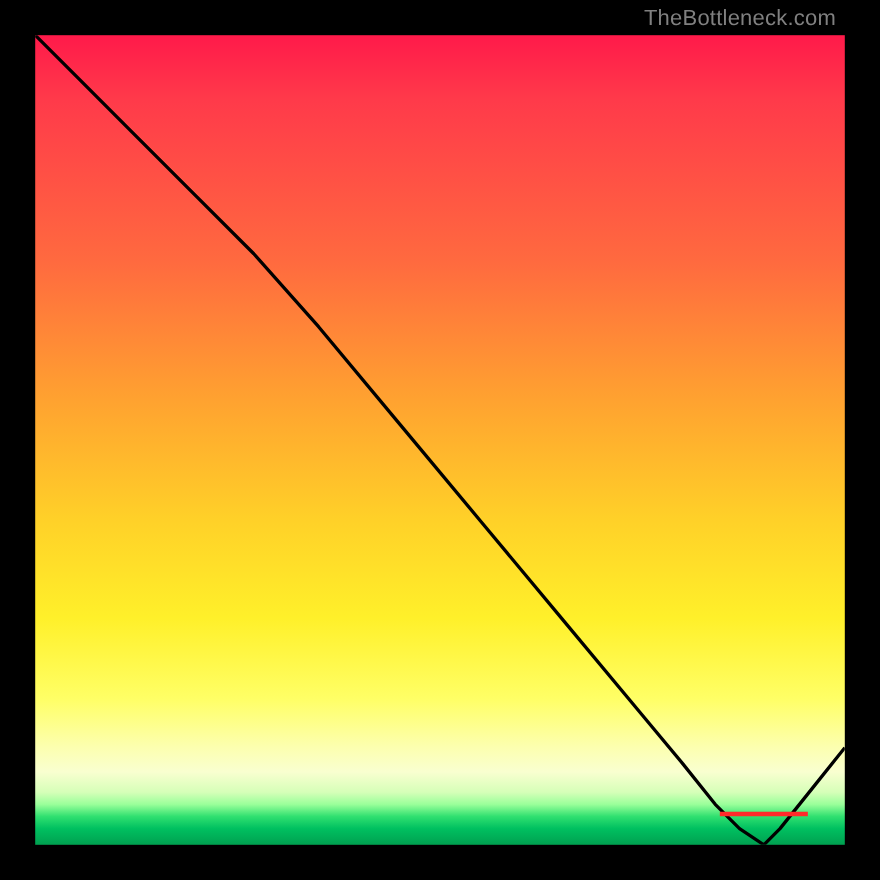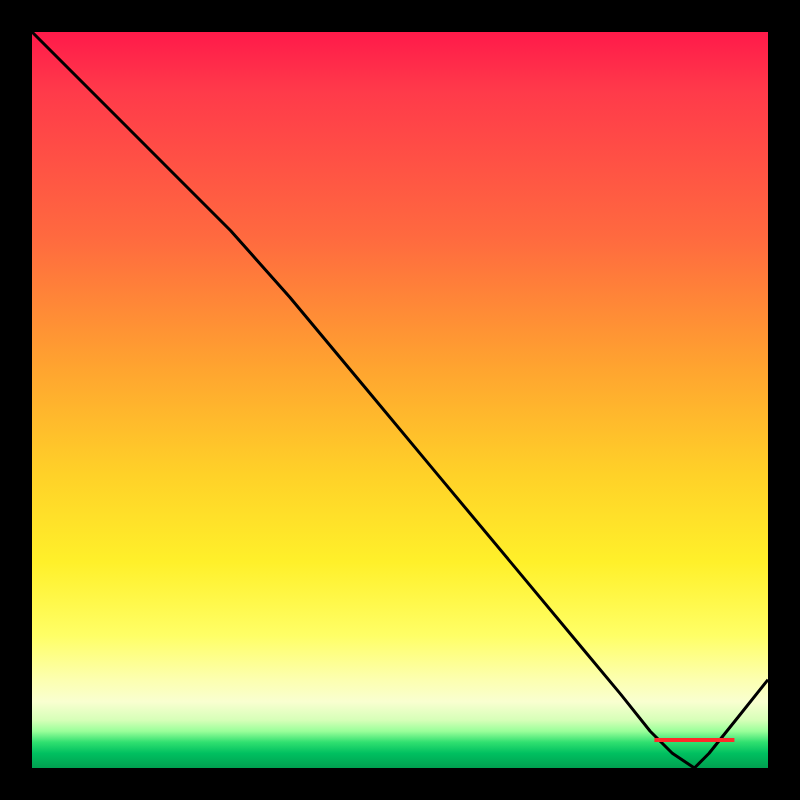--- a/index.html
+++ b/index.html
@@ -66,14 +66,15 @@
 
   <div class="plot-area"></div>
 
   <svg class="line-layer" viewBox="0 0 736 736" preserveAspectRatio="none">
 
     <path d="M0.0 0.0 L36.8 36.8 L88.3 88.3 L147.2 147.2 L198.7 198.7 L257.6 265.0 L331.2 353.3 L404.8 441.6 L478.4 529.9 L552.0 618.2 L588.8 662.4 L618.2 699.2 L640.3 721.3 L662.4 736.0 L677.1 721.3 L706.6 684.5 L736.0 647.7" fill="none" stroke="#000" stroke-width="3" stroke-linejoin="round"></path>
 
     <line x1="622.4" y1="708" x2="702.4" y2="708" stroke="#ff2a2a" stroke-width="4"></line>
   </svg>
 
+  <div class="watermark">TheBottleneck.com</div>
 
 </div>
 
 </body></html>

